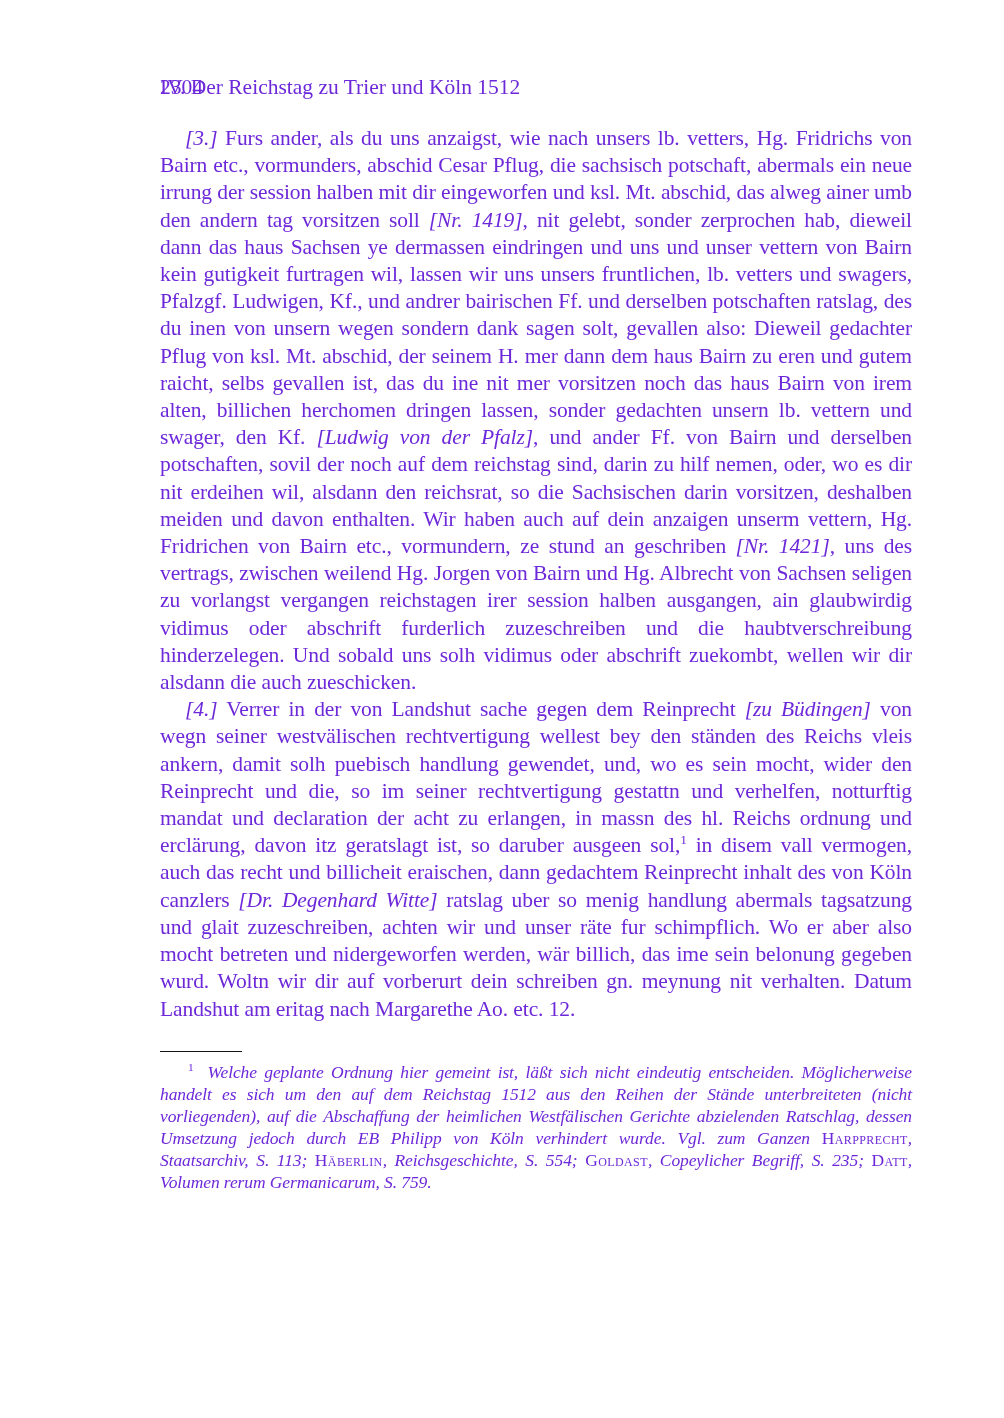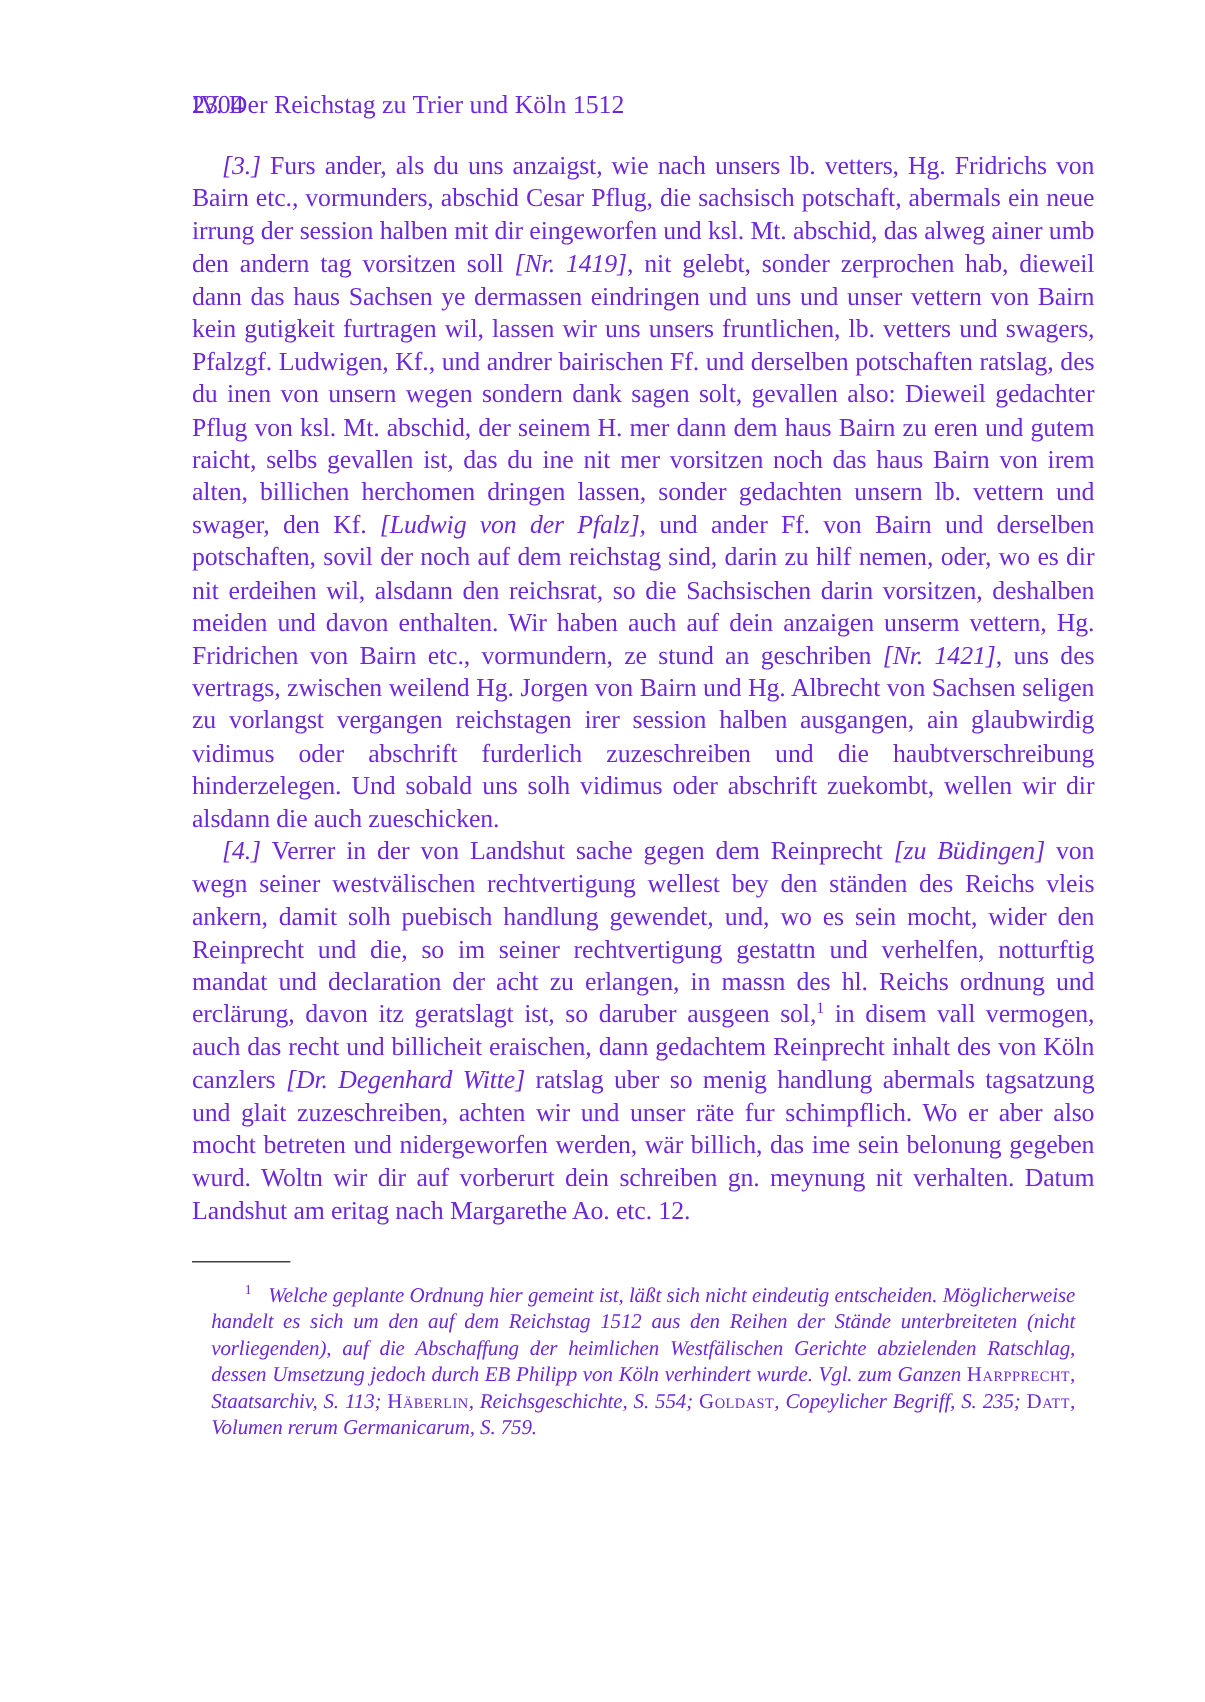--- a/index.html
+++ b/index.html
@@ -61,21 +61,21 @@
   .footnote-area {
     margin-top: 28px;
   }
   .footnote-rule {
     width: 82px;
     height: 0;
     border-top: 1.6px solid #151515;
     margin-bottom: 9px;
   }
   .footnote {
-    margin: 16px;
+    margin: 0;
     font-size: 17.5px;
     line-height: 22px;
     text-align: justify;
     font-style: italic;
     text-indent: 28px;
     letter-spacing: -0.1px;
   }
   .footnote sup.fnmark {
     font-style: normal;
     font-size: 0.65em;

